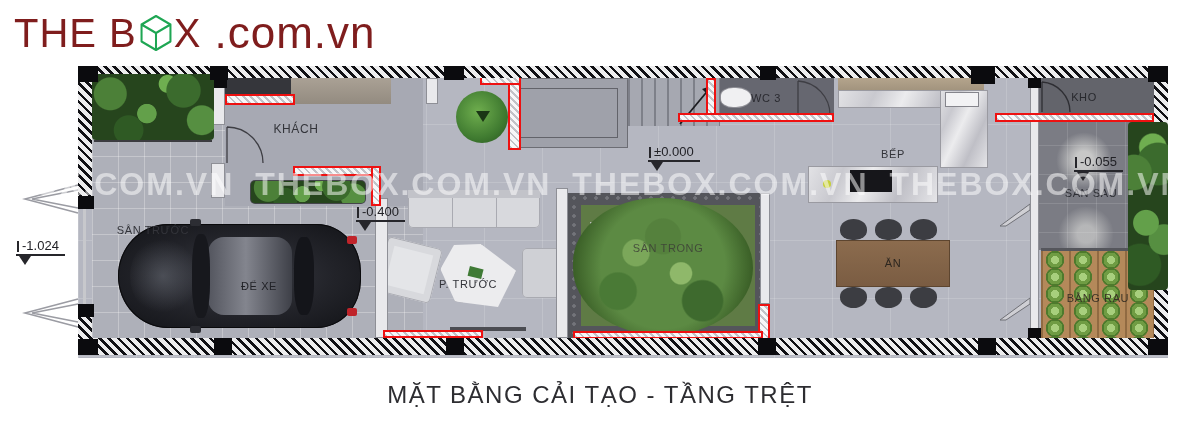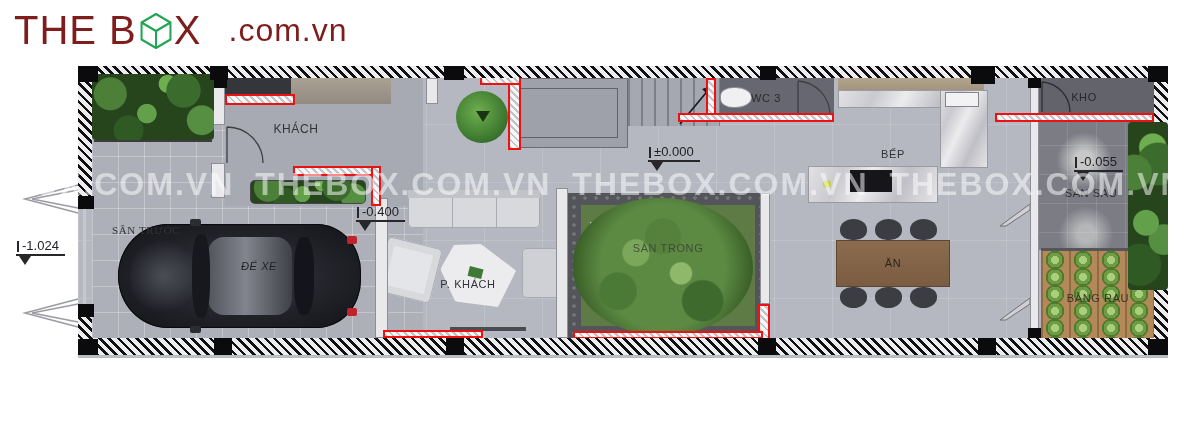--- a/index.html
+++ b/index.html
@@ -3,21 +3,21 @@
 <meta charset="utf-8">
 <style>
   html,body{margin:0;padding:0;}
   body{font-family:"Liberation Sans","DejaVu Sans",sans-serif;background:#fff;}
   .page{position:relative;width:1200px;height:429px;background:#ffffff;overflow:hidden;}
   .abs{position:absolute;}
   
   .logo{position:absolute;left:14px;top:8px;display:flex;align-items:center;color:#7f1d1d;}
   .logo .t1{font-size:40px;letter-spacing:1px;}
   .logo .t2{font-size:40px;letter-spacing:1px;}
-  .logo .dom{font-size:32px;margin-left:27px;letter-spacing:1px;}
+  .logo .dom{font-size:44px;margin-left:13px;letter-spacing:1px;}
   .logo svg{margin:0 1px 0 2px;}
   
   .plan{position:absolute;left:78px;top:66px;width:1090px;height:292px;background:#b5b7c1;}
   .tile-big{background-image:linear-gradient(rgba(255,255,255,.15) 1px,transparent 1px),linear-gradient(90deg,rgba(255,255,255,.15) 1px,transparent 1px);background-size:58px 58px;}
   .hatch{background:repeating-linear-gradient(45deg,#101014 0 2.5px,#ededee 2.5px 6.5px);}
   .black{background:#0b0b0e;}
   .whitewall{background:#e9e9ec;box-shadow:0 0 0 1px #8e8f96 inset;}
   .red-hatch{background:repeating-linear-gradient(45deg,#c2c2c7 0 2px,#f7f7f8 2px 5px);border:2px solid #ee1111;box-sizing:border-box;}
   .grid26{background-image:linear-gradient(rgba(255,255,255,.28) 1px,transparent 1px),linear-gradient(90deg,rgba(255,255,255,.28) 1px,transparent 1px);background-size:26px 26px;}
   .grid29{background-image:linear-gradient(rgba(255,255,255,.12) 1px,transparent 1px),linear-gradient(90deg,rgba(255,255,255,.12) 1px,transparent 1px);background-size:29px 29px;}
@@ -204,28 +204,28 @@
     <div class="abs black" style="left:366px;top:0;width:20px;height:14px;z-index:12;"></div>
     <div class="abs black" style="left:682px;top:0;width:16px;height:14px;z-index:12;"></div>
     <div class="abs black" style="left:893px;top:0;width:24px;height:18px;z-index:12;"></div>
     <div class="abs black" style="left:136px;top:272px;width:18px;height:17px;z-index:12;"></div>
     <div class="abs black" style="left:368px;top:272px;width:18px;height:17px;z-index:12;"></div>
     <div class="abs black" style="left:680px;top:272px;width:18px;height:17px;z-index:12;"></div>
     <div class="abs black" style="left:900px;top:272px;width:18px;height:17px;z-index:12;"></div>
     <div class="abs black" style="left:0;top:130px;width:16px;height:13px;z-index:12;"></div>
     <div class="abs black" style="left:0;top:238px;width:16px;height:13px;z-index:12;"></div>
 
-    <div class="rlabel" style="left:68px;top:164px;font-family:Liberation Serif, serif;">SÂN TRƯỚC</div>
-    <div class="rlabel" style="left:181px;top:200px;color:#212227;z-index:14;font-style:italic;">ĐỂ XE</div>
+    <div class="rlabel" style="left:75px;top:164px;">SÂN TRƯỚC</div>
+    <div class="rlabel" style="left:181px;top:220px;color:#212227;z-index:14;">ĐỂ XE</div>
     <div class="rlabel" style="left:218px;top:63px;font-size:12px;">KHÁCH</div>
     <div class="rlabel" style="left:688px;top:32px;color:#2a2a30;">WC 3</div>
     <div class="rlabel" style="left:1006px;top:31px;color:#27282d;">KHO</div>
     <div class="rlabel" style="left:815px;top:88px;">BẾP</div>
     <div class="rlabel" style="left:1013px;top:127px;color:#2e2f35;">SÂN SAU</div>
-    <div class="rlabel" style="left:390px;top:218px;z-index:14;">P. KHÁCH</div>
+    <div class="rlabel" style="left:390px;top:218px;z-index:14;">P. TRƯỚC</div>
     <div class="rlabel" style="left:590px;top:182px;color:#3d4037;z-index:14;opacity:.85;">SÂN TRONG</div>
     <div class="rlabel" style="left:815px;top:197px;color:#2c261f;z-index:14;">ĂN</div>
     <div class="rlabel" style="left:1020px;top:232px;color:#3a3226;z-index:14;">BẰNG RAU</div>
 
     <div class="elev" style="left:570px;top:76px;">
       <div class="txt"><span class="tick"></span><span>±0.000</span></div>
       <div class="tri"></div>
     </div>
     <div class="elev" style="left:238px;top:136px;margin-left:40px;">
       <div class="txt"><span class="tick"></span><span>-0.400</span></div>
@@ -243,13 +243,14 @@
   </div>
   <svg class="abs" style="left:22px;top:182px;" width="58" height="40" viewBox="0 0 58 40">
     <path d="M56 3 L3 17 L56 31 M56 8 L10 17 L56 26" fill="none" stroke="#9b9ca3" stroke-width="1.6"></path>
   </svg>
   <svg class="abs" style="left:22px;top:296px;" width="58" height="40" viewBox="0 0 58 40">
     <path d="M56 3 L3 17 L56 31 M56 8 L10 17 L56 26" fill="none" stroke="#9b9ca3" stroke-width="1.6"></path>
   </svg>
 
   <div class="watermark">THEBOX.COM.VN   THEBOX.COM.VN   THEBOX.COM.VN   THEBOX.COM.VN   THEBOX.COM.VN   THEBOX.COM.VN</div>
 
+  <div class="caption">MẶT BẰNG CẢI TẠO - TẦNG TRỆT</div>
 </div>
 
 </body></html>

